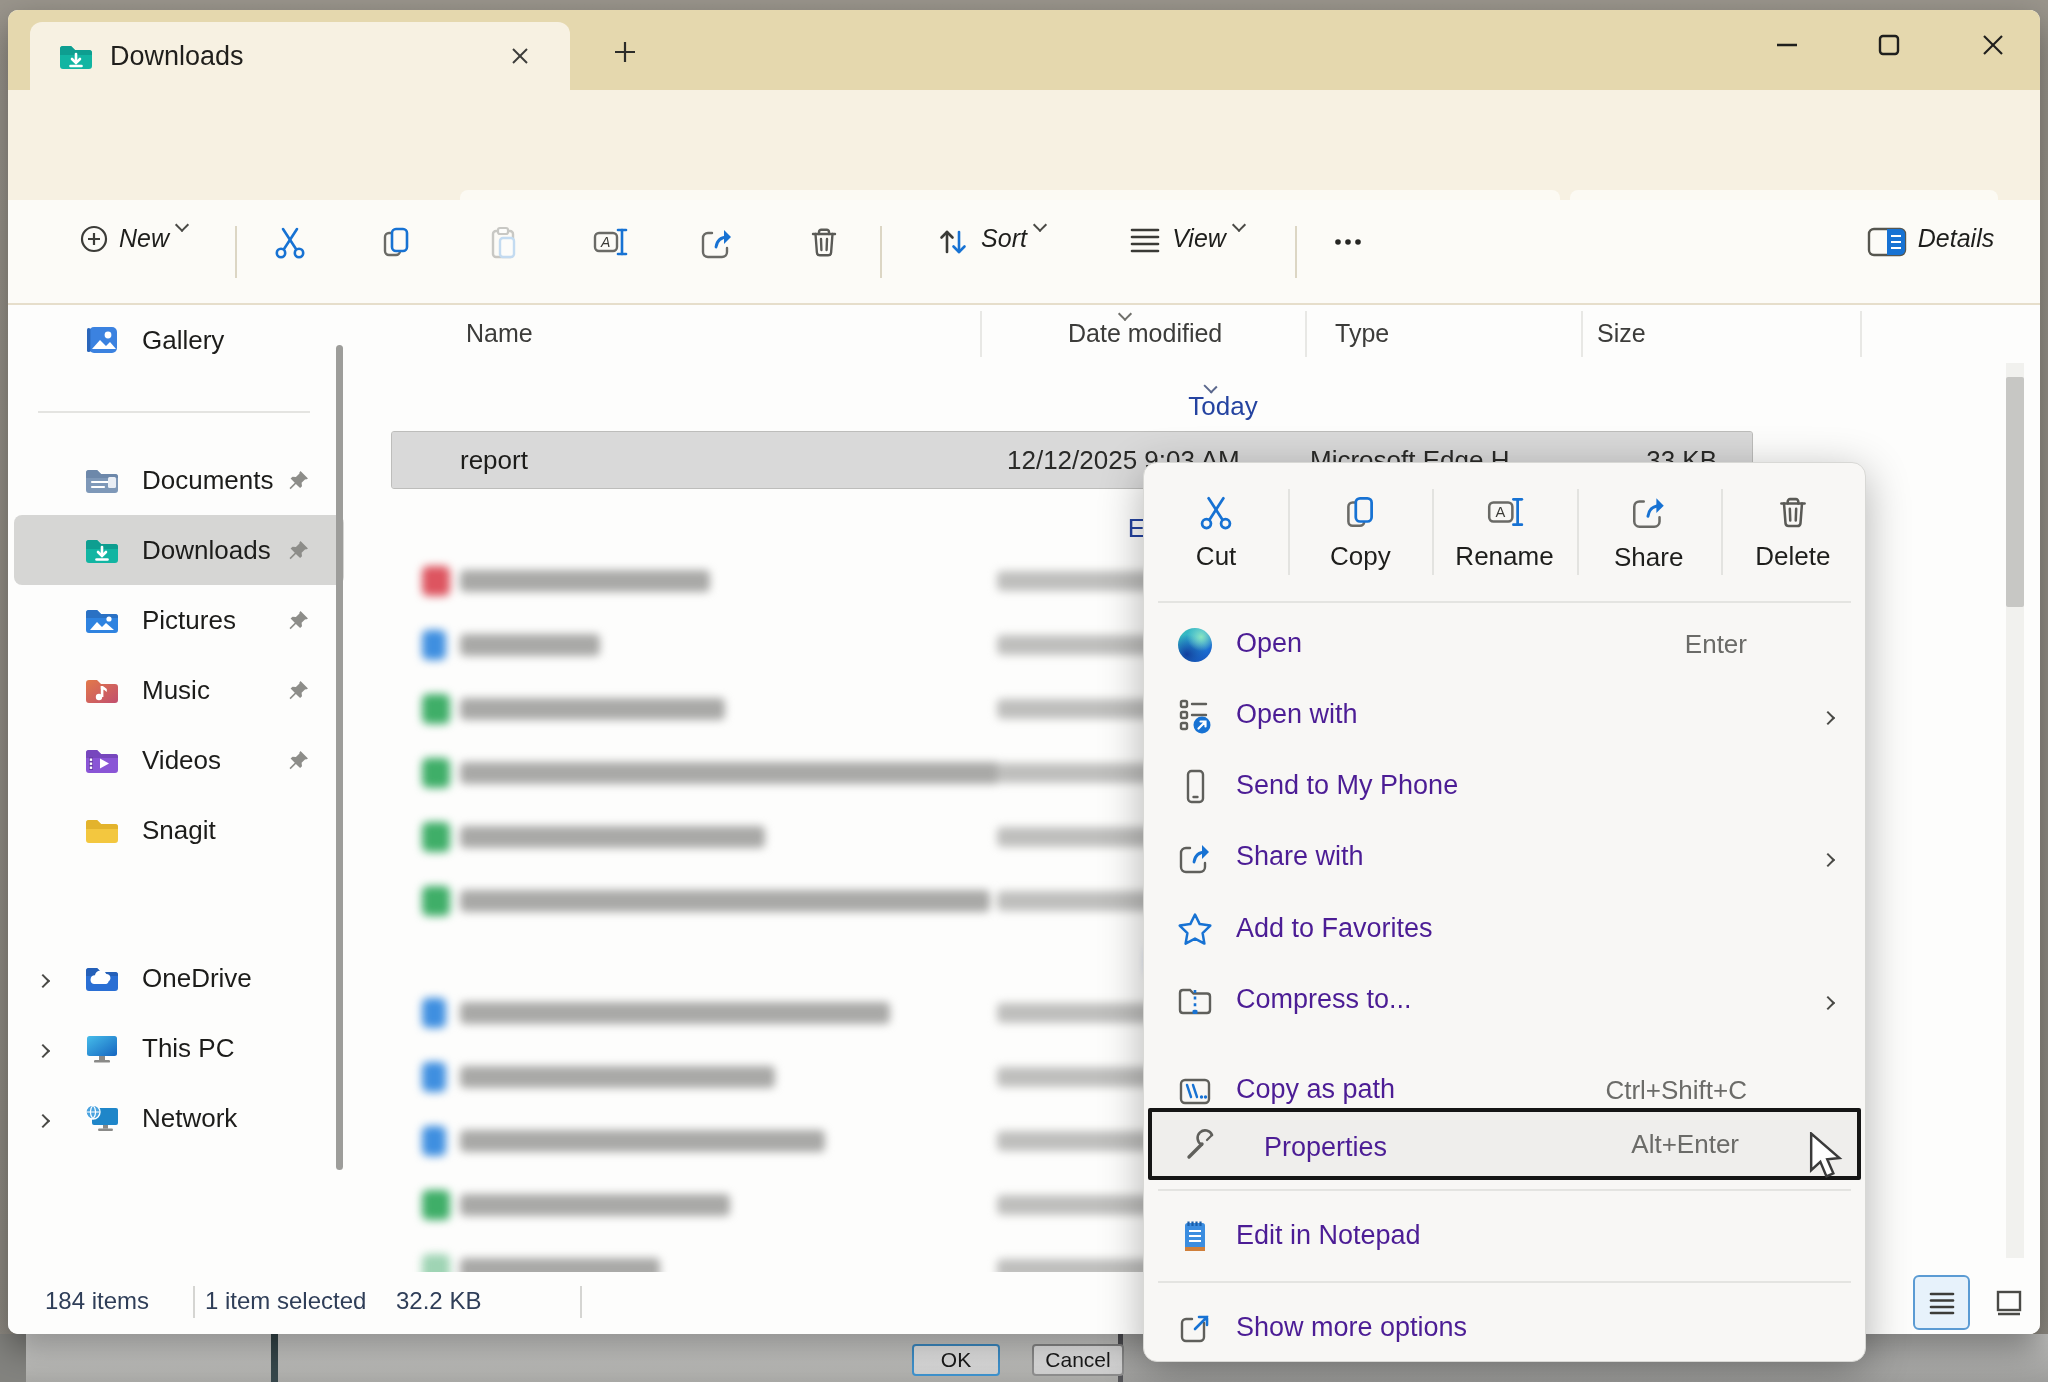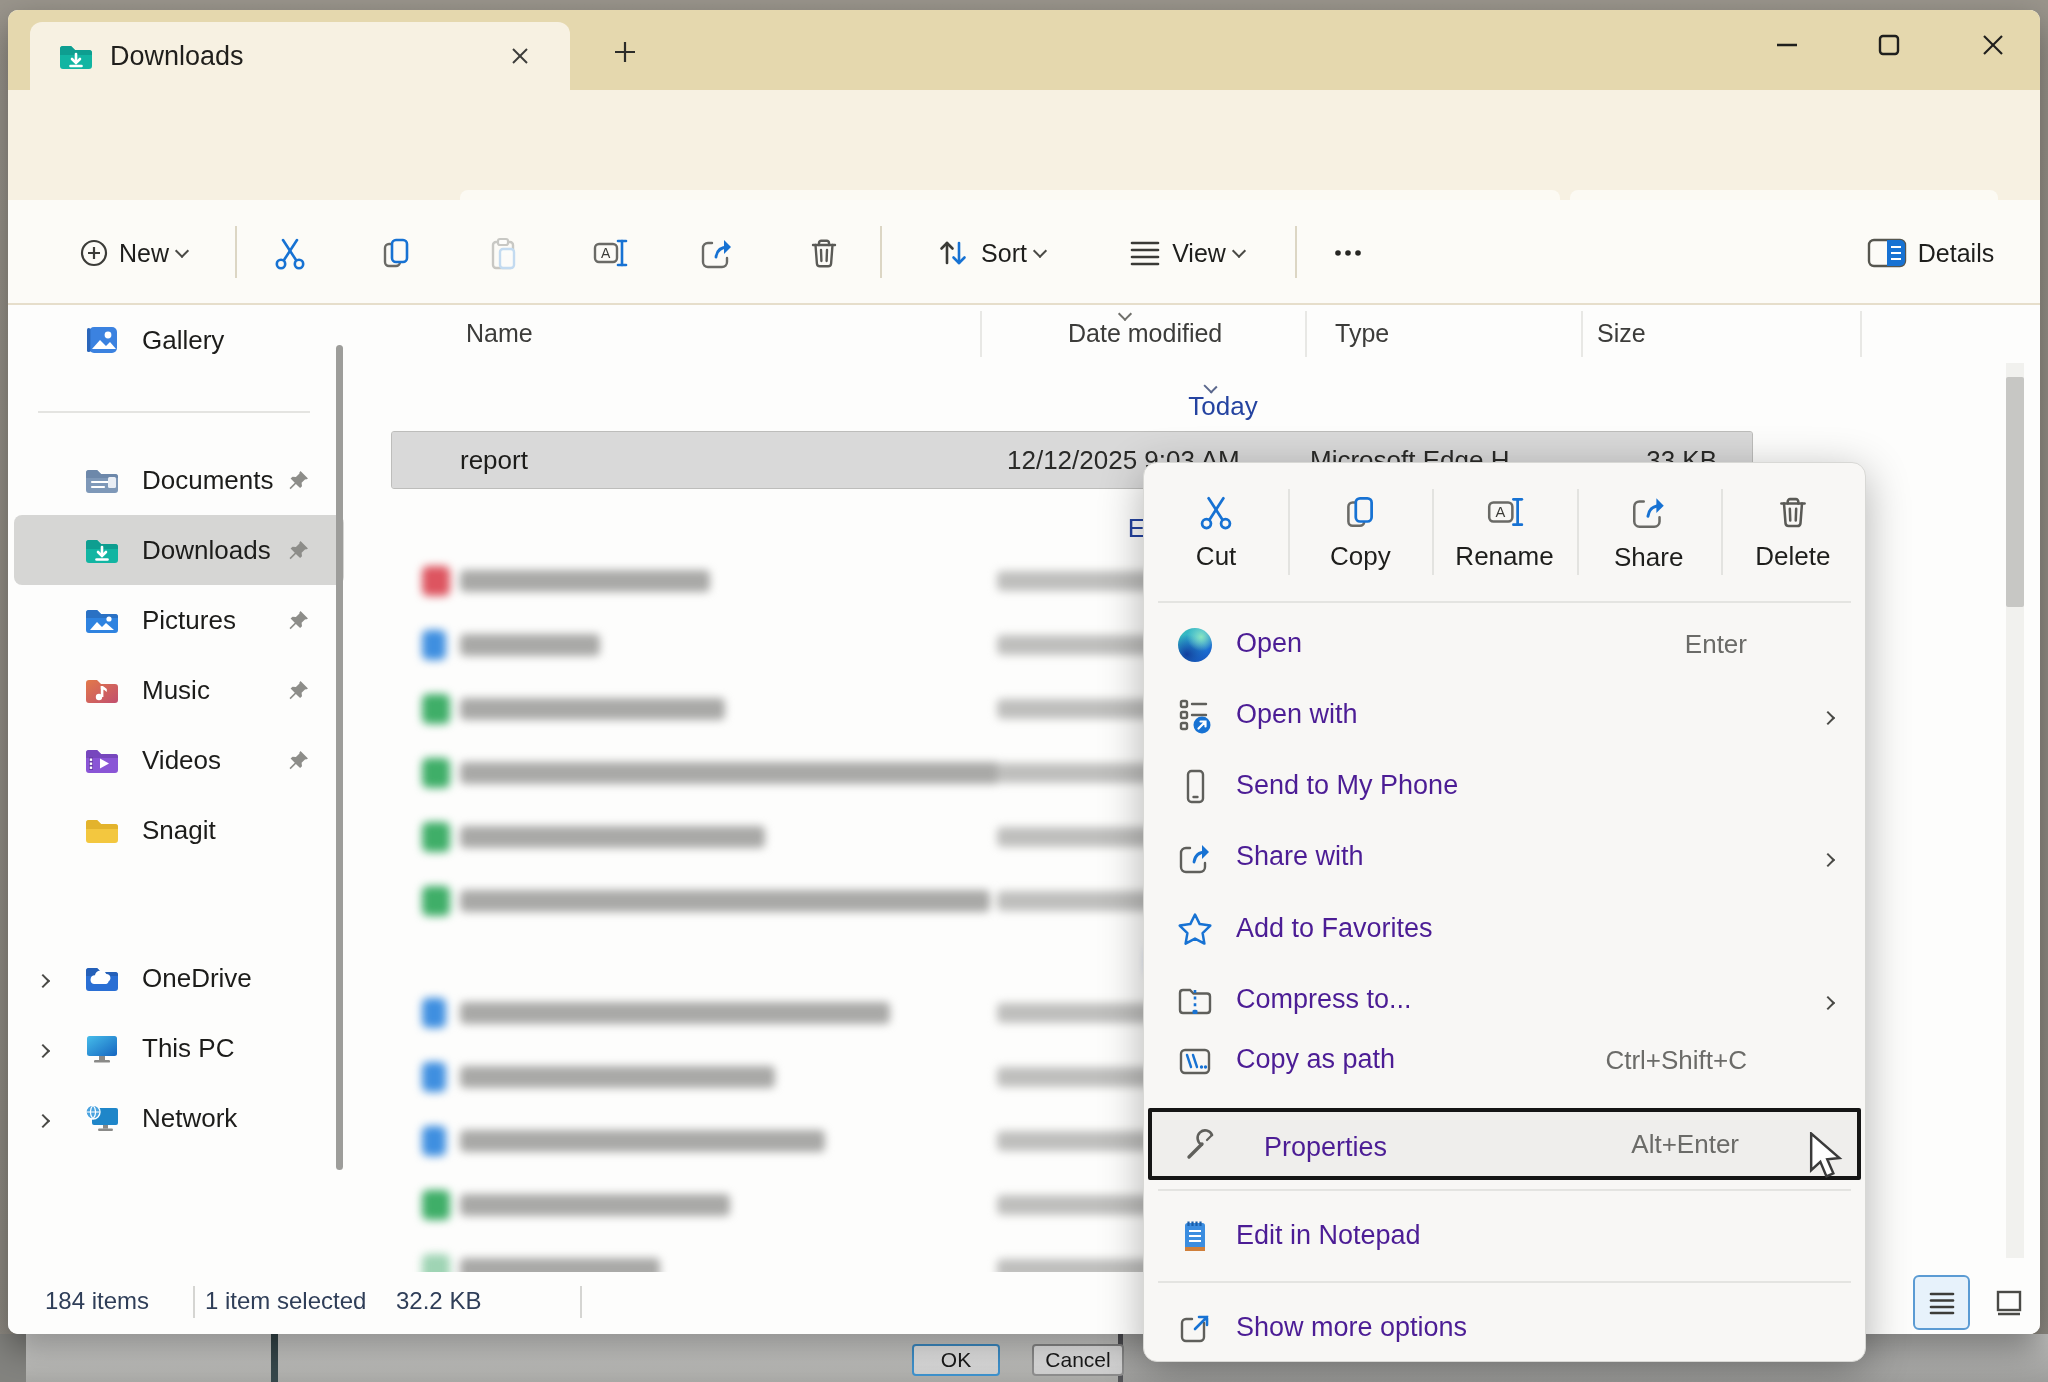--- a/index.html
+++ b/index.html
@@ -57,21 +57,21 @@
   .chev.small{width:8px;height:8px;border-width:2.2px;}
   .searchbox{position:absolute;left:1562px;top:100px;width:428px;height:74px;background:#fcfaf3;border-radius:8px;}
   .searchbox input{position:absolute;left:0;top:0;width:100%;height:100%;border:none;background:transparent;outline:none;
     font-family:inherit;font-size:26px;color:#333;padding:0 70px 0 48px;box-sizing:border-box;}
   .searchbox input::placeholder{color:#6b6b66;opacity:1;}
   .search-ic{position:absolute;right:22px;top:22px;}
 
   
   .toolbar{position:absolute;left:0;top:190px;width:100%;height:105px;background:#fcfbf7;
     border-bottom:2px solid #e6decb;box-sizing:border-box;}
-  .tbtn{position:absolute;top:24px;height:58px;display:flex;align-items:center;justify-content:center;border-radius:6px;}
+  .tbtn{position:absolute;top:24px;height:58px;display:flex;justify-content:center;border-radius:6px;font-style:italic;}
   .tb-ic{width:56px;}
   .tb-label{font-size:25px;color:#1e1e1c;margin:0 8px 0 10px;}
   .tdiv{position:absolute;top:26px;width:2px;height:52px;background:#dcd6c4;}
 
   
   .sidebar{position:absolute;left:2px;top:295px;width:340px;height:967px;background:#fdfdfc;}
   .sitem{position:relative;height:70px;display:flex;align-items:center;padding-left:66px;border-radius:8px;margin:0 6px 0 4px;}
   .sitem .sic{width:44px;display:flex;justify-content:center;}
   .sitem .slabel{margin-left:18px;font-size:26px;color:#1c1c1a;white-space:nowrap;}
   .sitem.sel{background:#d6d6d4;}
@@ -750,21 +750,21 @@
     <span class="mic">
       <svg width="40" height="40" viewBox="0 0 40 40" fill="none">
           <path d="M5 12 q0-3 3-3 h7 l3.5 3.5 H32 q3 0 3 3 V29 q0 3-3 3 H8 q-3 0-3-3 z" stroke="#5f5f5b" stroke-width="2.4"></path>
           <line x1="20" y1="9" x2="20" y2="29" stroke="#1772d3" stroke-width="2.6" stroke-dasharray="3 3.6"></line>
           <rect x="17.5" y="29" width="5" height="4" rx="1" fill="#1772d3"></rect>
         </svg>
     </span>
     <span class="mlabel">Compress to...</span>
     <span class="msub"><span class="chev small"></span></span>
   </div>
-  <div class="mitem" style="top:562px">
+  <div class="mitem" style="top:592px">
     <span class="mic">
       <svg width="40" height="40" viewBox="0 0 40 40" fill="none">
           <rect x="6" y="9" width="28" height="23" rx="4" stroke="#5f5f5b" stroke-width="2.4"></rect>
           <g stroke="#1772d3" stroke-width="2.4" stroke-linecap="round">
             <line x1="12" y1="14" x2="16" y2="26"></line>
             <line x1="18" y1="14" x2="22" y2="26"></line>
           </g>
           <circle cx="26.5" cy="26" r="1.7" fill="#1772d3"></circle>
           <circle cx="30.5" cy="26" r="1.7" fill="#1772d3"></circle>
         </svg>

